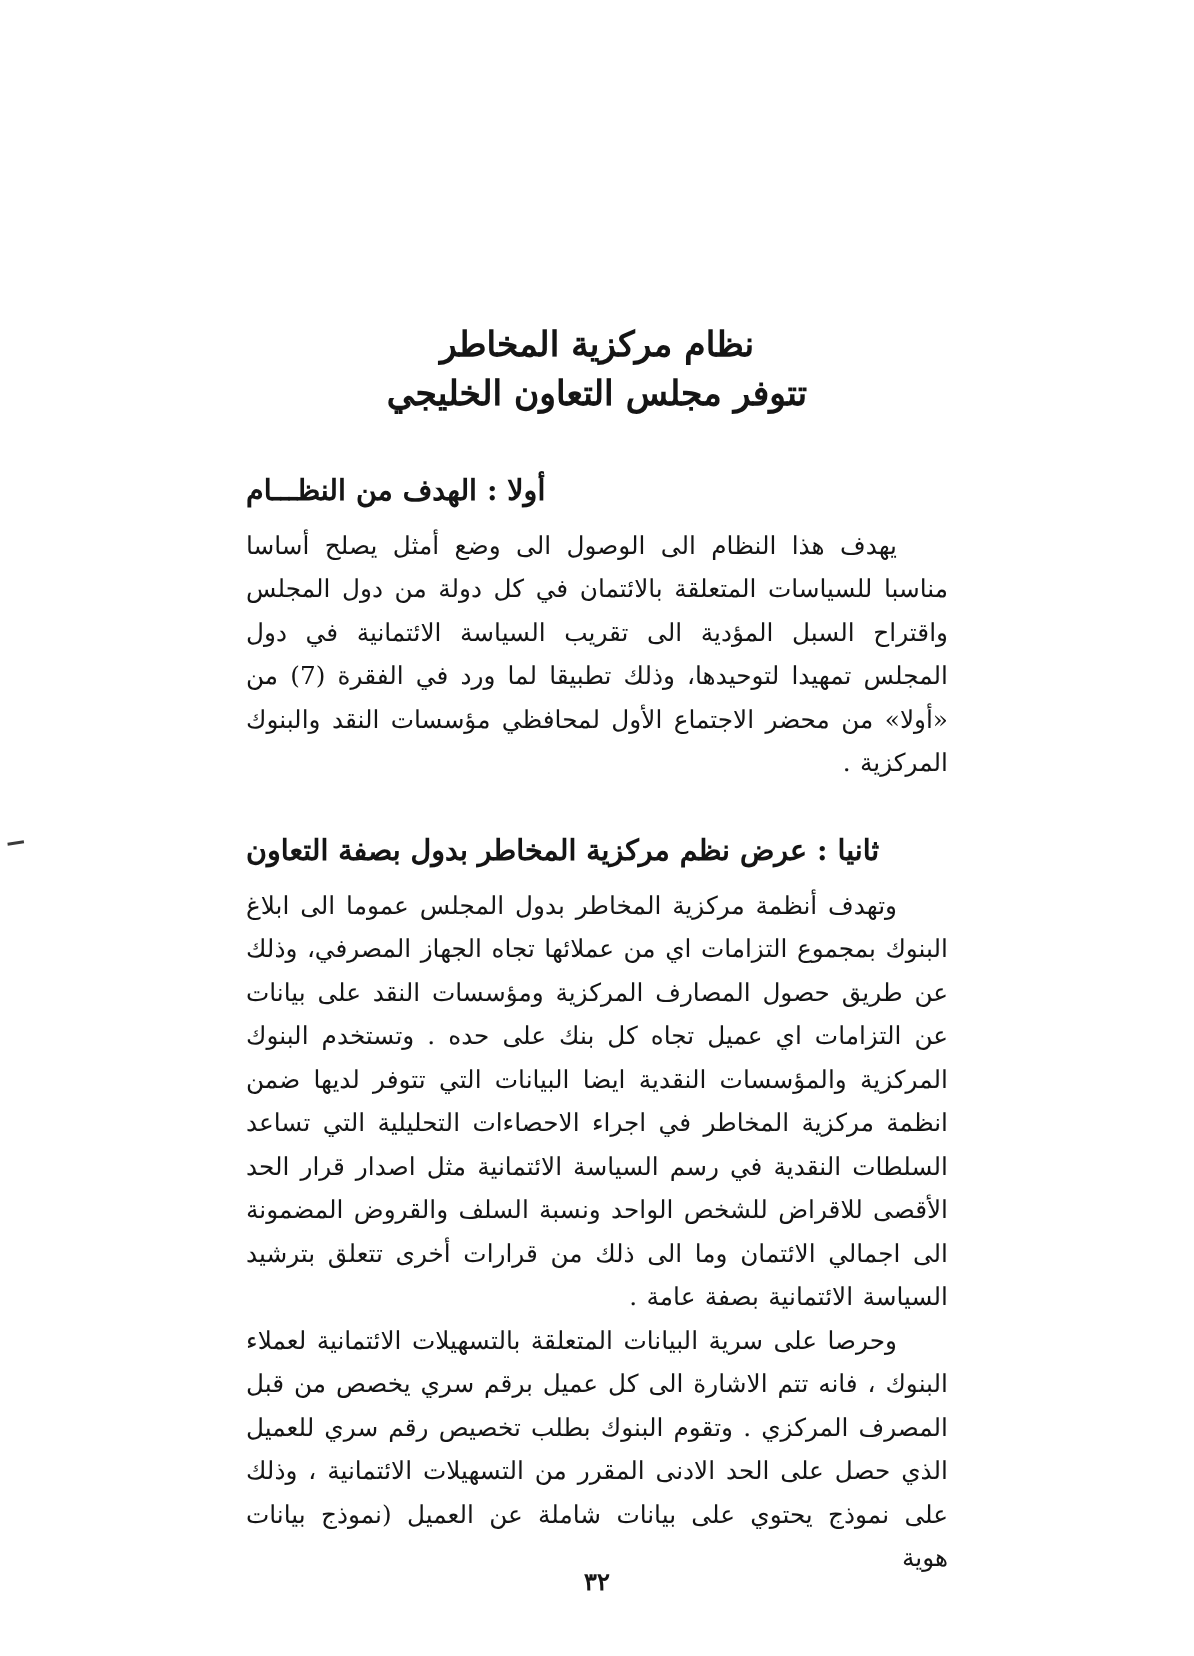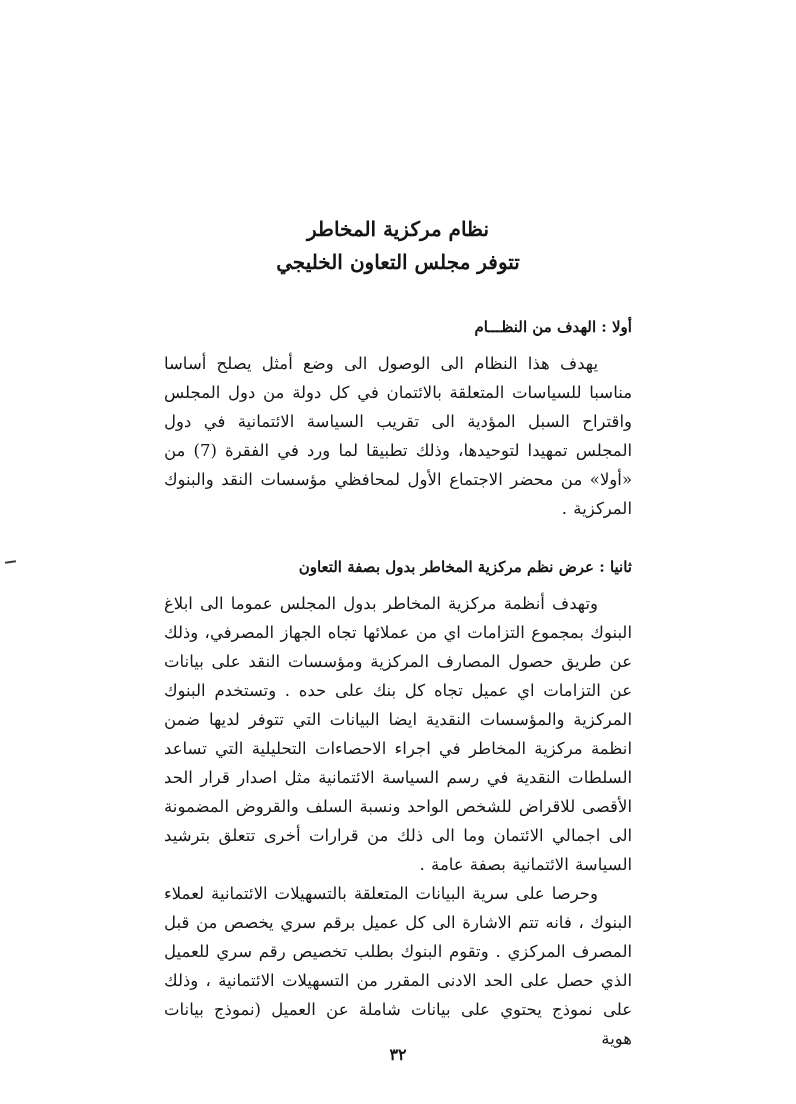--- a/index.html
+++ b/index.html
@@ -26,28 +26,28 @@
     width: 468px;
     direction: rtl;
     color: #151515;
     font-size: 16.5px;
     line-height: 29px;
     text-align: justify;
   }
   .doc-title {
     text-align: center;
     font-weight: bold;
-    font-size: 20px;
+    font-size: 23px;
     line-height: 33px;
     margin-bottom: 34px;
   }
   .heading {
-    font-size: 15px;
+    font-size: 19px;
     font-weight: bold;
-    text-align: right;
+    text-align: left;
     margin: 0 0 7px 0;
   }
   section.sec { margin: 0; }
   section.sec + section.sec { margin-top: 30px; }
   .content p {
     margin: 0;
     text-indent: 34px;
     word-spacing: 1px;
   }
   .page-number {

